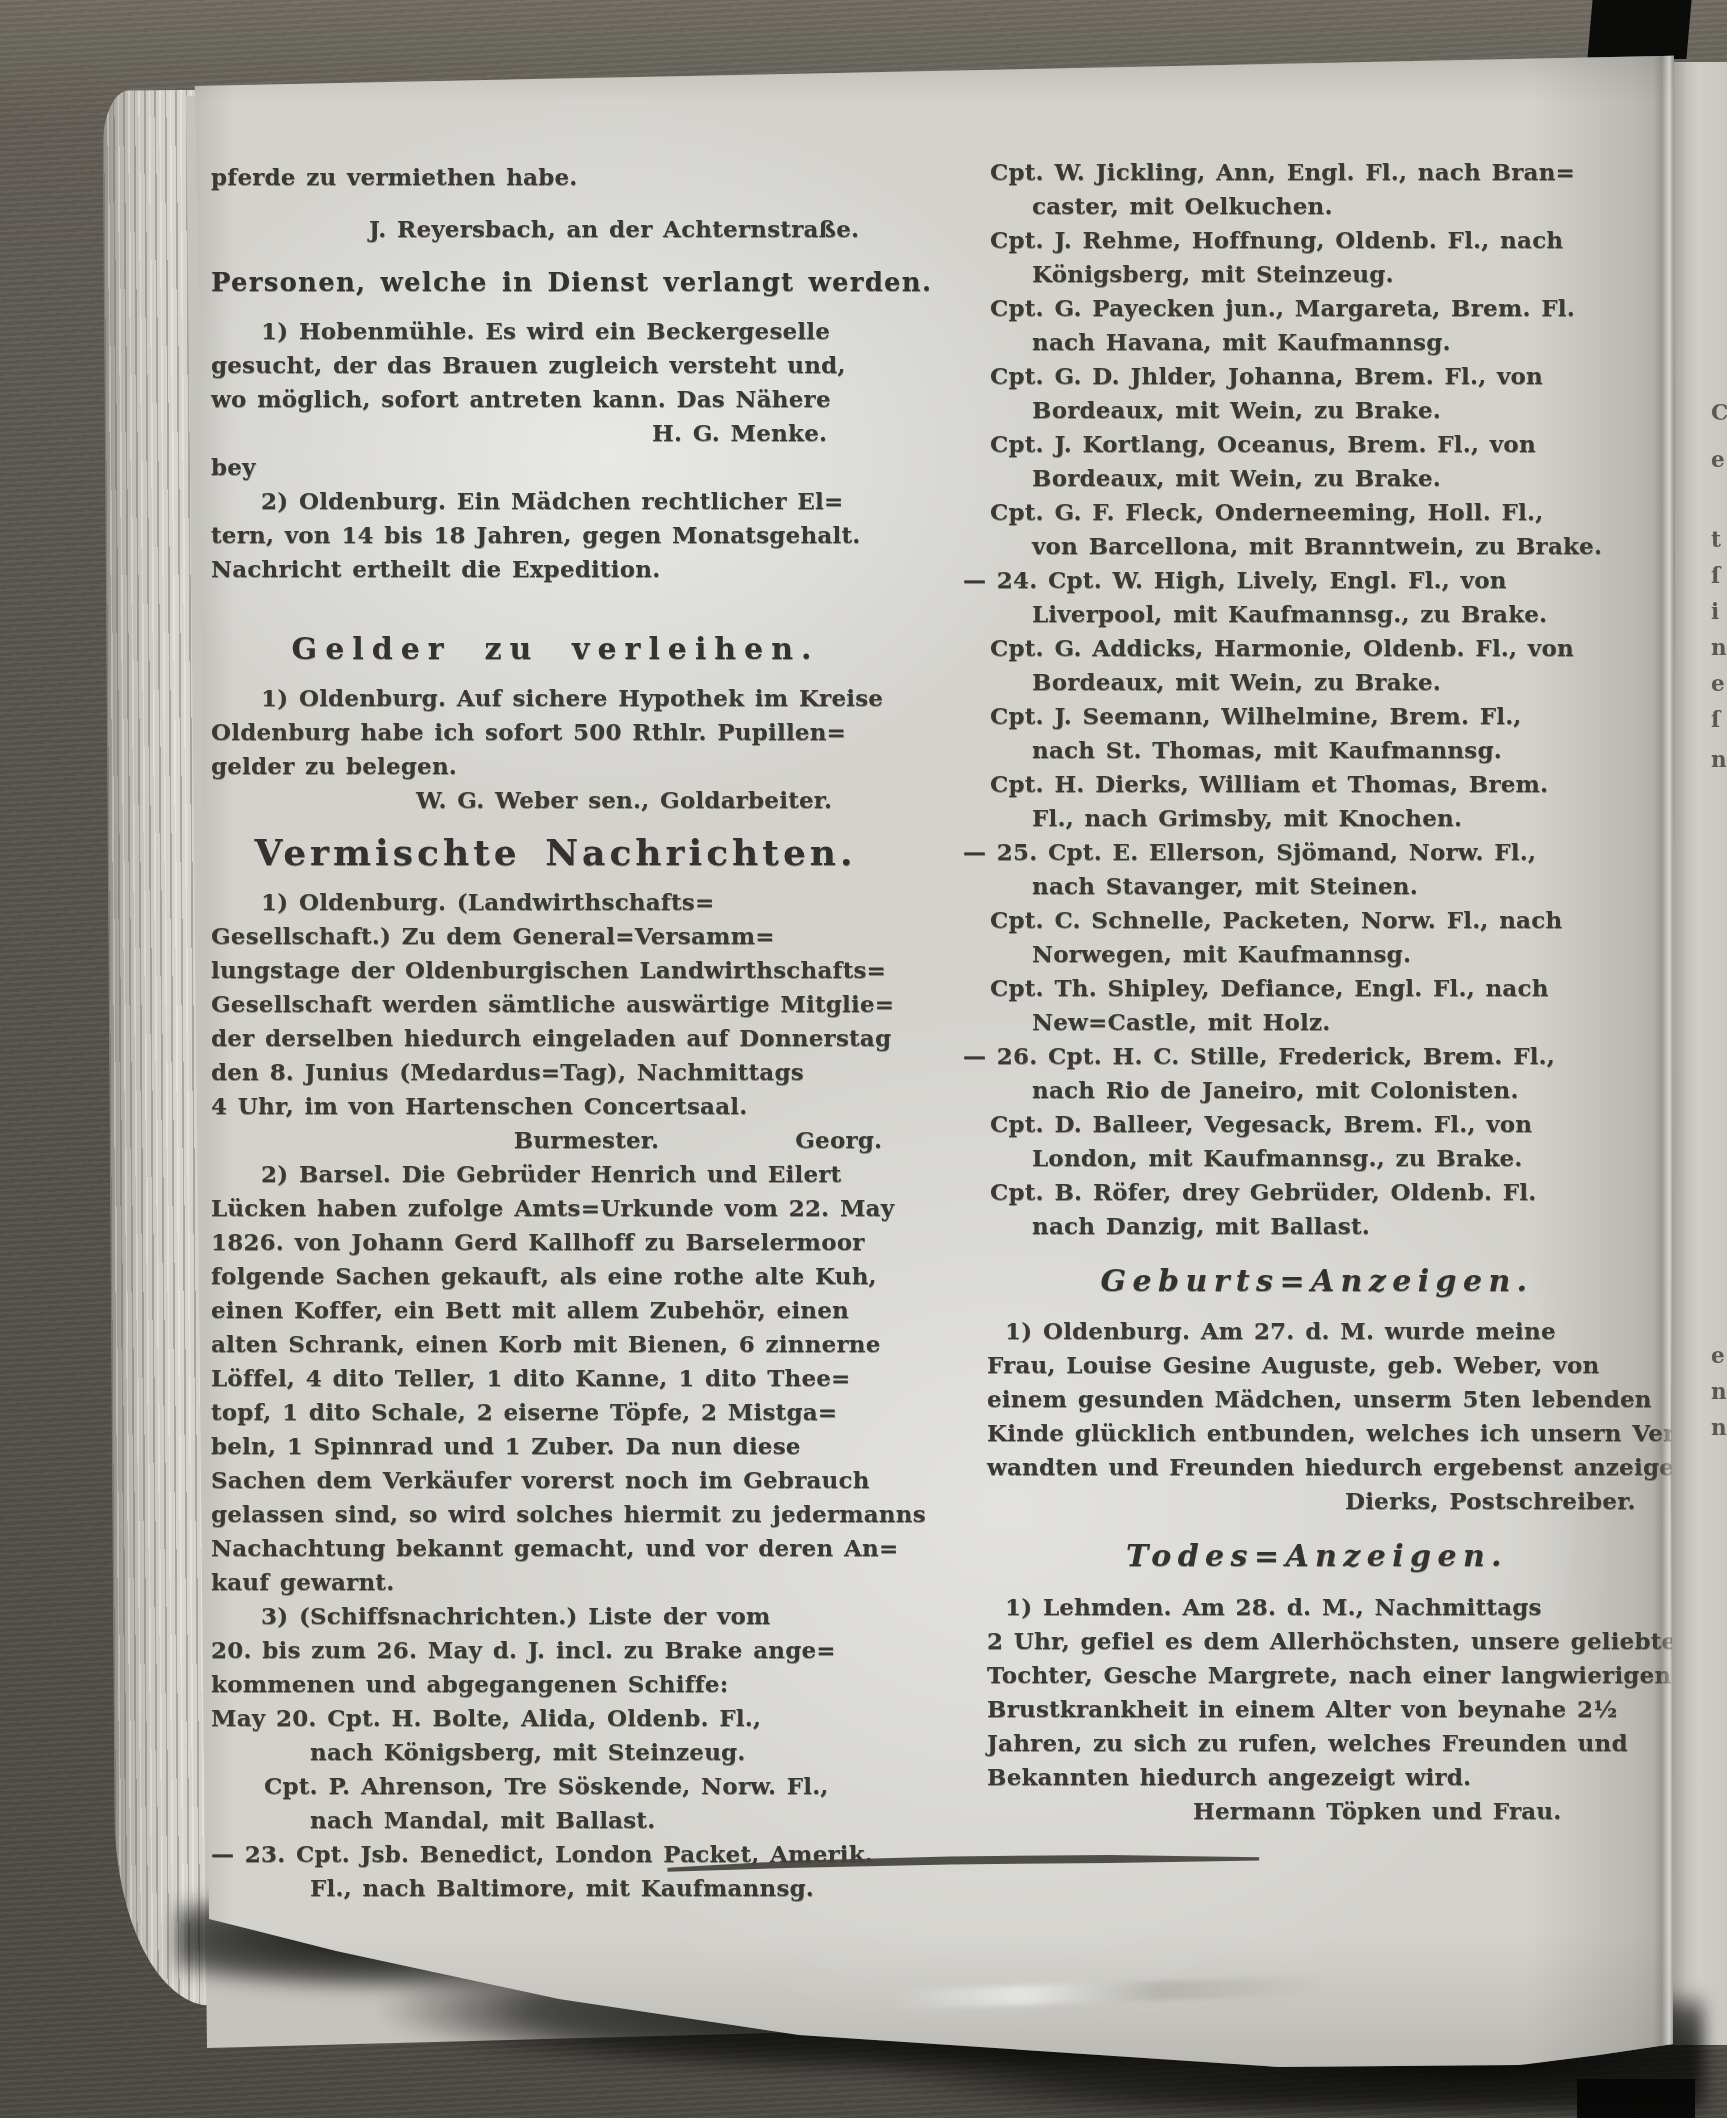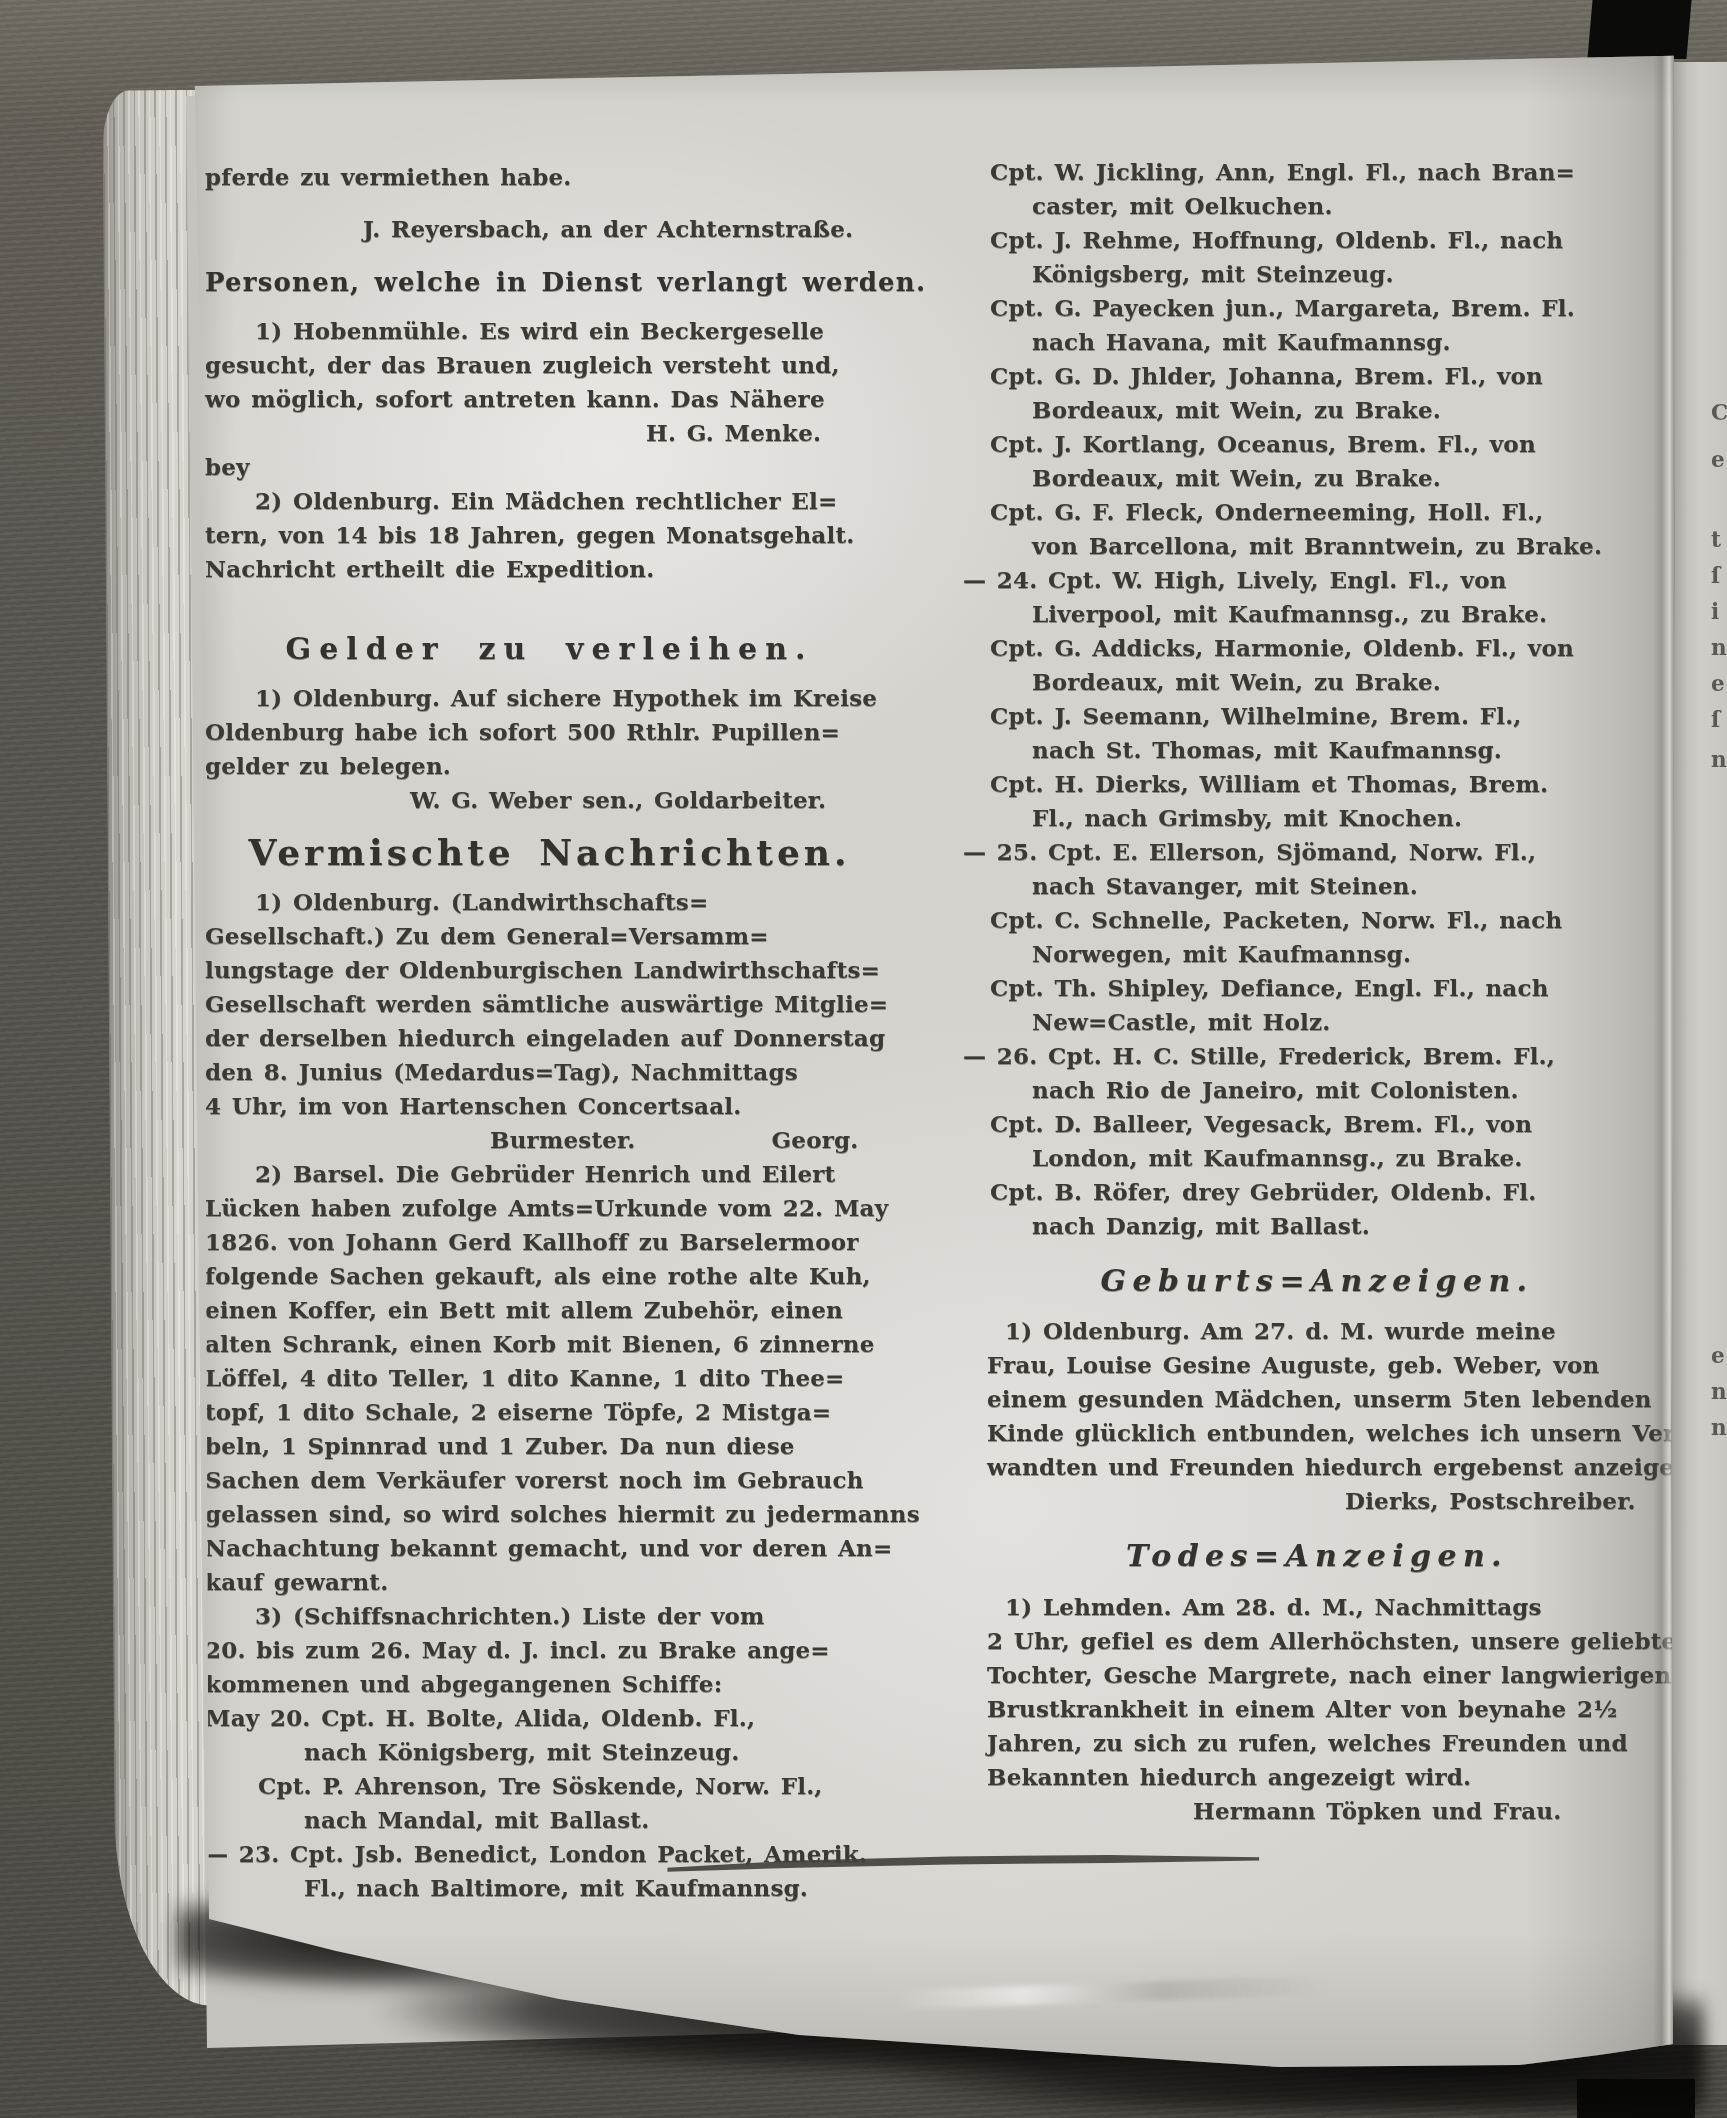--- a/index.html
+++ b/index.html
@@ -54,30 +54,30 @@
   }
   .emboss-mark{position:absolute;left:704px;top:1932px;width:432px;height:19px;z-index:7;
     background:linear-gradient(90deg,rgba(0,0,0,0),rgba(255,255,255,.5) 30%,rgba(118,116,108,.24) 62%,rgba(0,0,0,0));
     filter:blur(2.4px);transform:rotate(-2deg);
   }
   .swell-rule{position:absolute;left:0;top:0;width:1485px;height:2023px;z-index:8;pointer-events:none;}
   
   .col{position:absolute;color:#3a3934;font-size:23px;line-height:34px;font-weight:700;
     letter-spacing:0.2px;word-spacing:2.4px;white-space:nowrap;
     text-shadow:0.3px 0.5px 0.6px rgba(52,50,45,.45);}
-  .col-left{left:15px;top:109px;width:689px;}
+  .col-left{left:21px;top:109px;width:689px;}
   .col-right{left:773px;top:104px;width:708px;}
   .ln{height:34px;}
   .ind-first{padding-left:50px;}
   .ind-rey{padding-left:158px;margin-top:18px;}
   .ind-menke{padding-left:441px;}
   .ind-weber{padding-left:205px;}
   .l-cpt{padding-left:53px;}
   .l-cont{padding-left:99px;}
-  .sig-line{padding-left:285px;}
+  .sig-line{padding-left:285px;text-align:center;}
   .sig-gap{display:inline-block;width:136px;}
   .r-cpt{padding-left:27px;}
   .r-cont{padding-left:69px;}
   .r-dash{padding-left:0;}
   .g-first{padding-left:42px;}
   .g-body{padding-left:24px;}
   .ind-dierks{padding-left:382px;}
   .ind-hermann{padding-left:230px;}
   .heading{height:37px;line-height:37px;margin:17.6px 0 13.6px 0;text-align:center;color:#33322e;
     font-weight:700;white-space:nowrap;}

